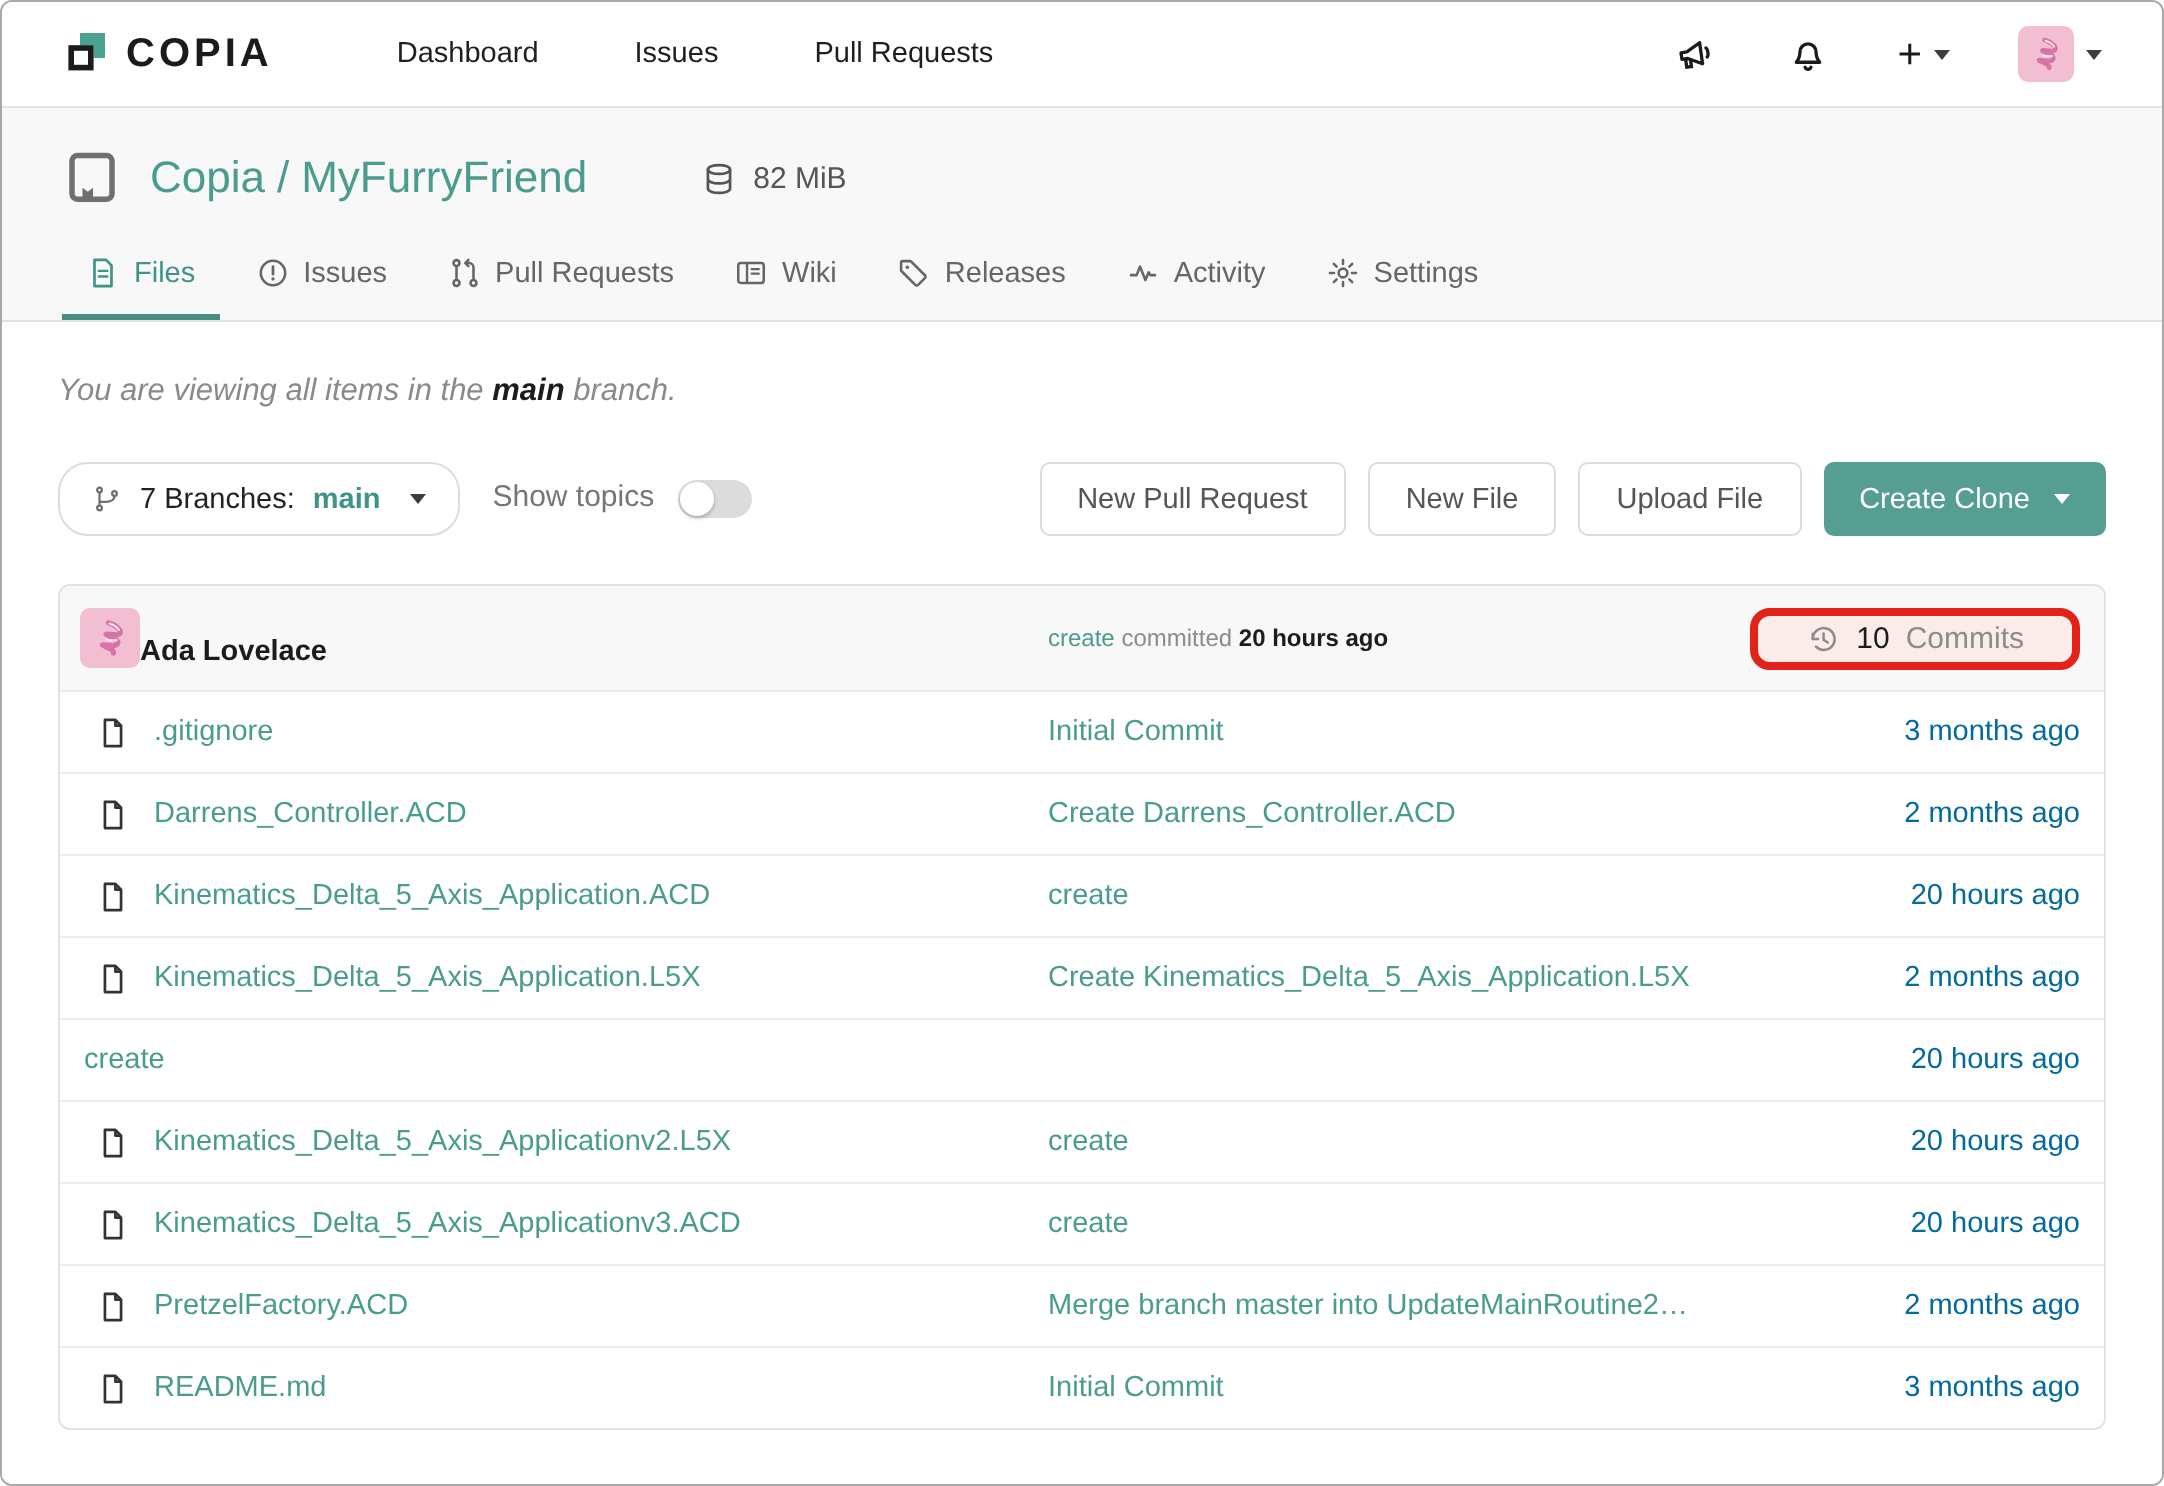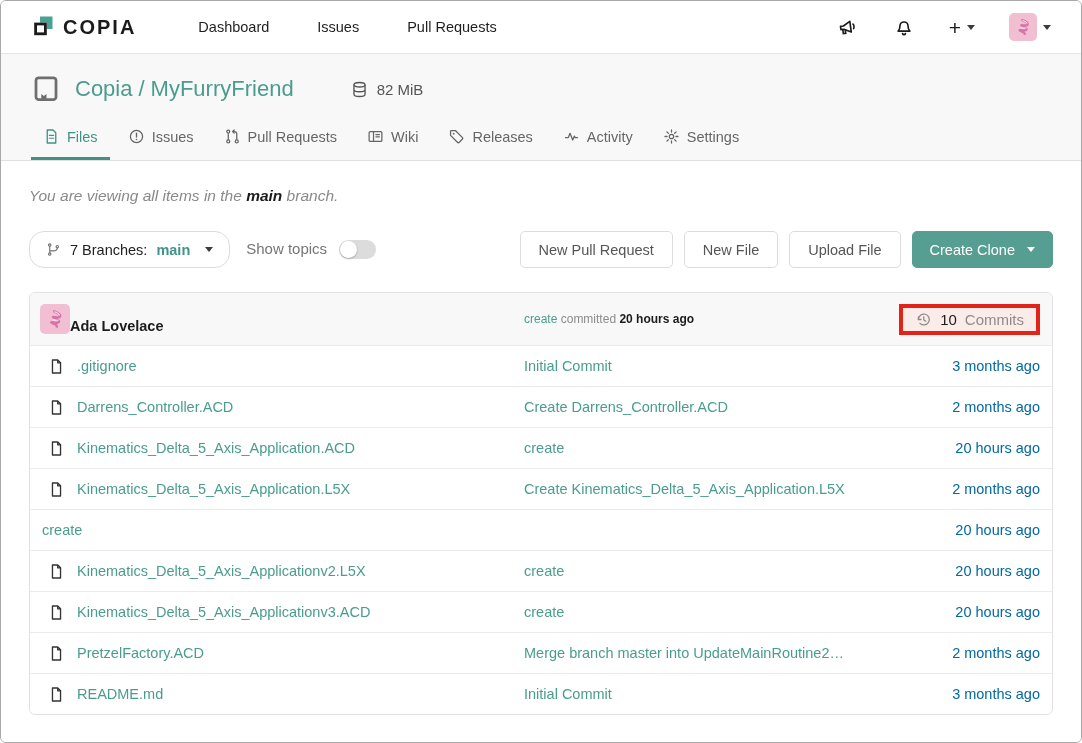--- a/index.html
+++ b/index.html
@@ -53,21 +53,21 @@
 
   
   .file-table { margin-top:24px; border:1px solid #e2e2e2; border-radius:6px; overflow:hidden; background:#fff; }
   .commit-row { display:grid; grid-template-columns:482px 1fr auto; align-items:center; height:52px; background:#f8f8f9; padding:0 12px 0 10px; }
   .commit-author { display:flex; align-items:flex-end; }
   .commit-avatar { width:30px; height:30px; border-radius:5px; background:#f2bed2; overflow:hidden; display:flex; align-items:center; justify-content:center; }
   .author-name { font-size:14.5px; font-weight:700; color:#1c1c1c; }
   .commit-msg-col { font-size:12px; color:#8c8c8c; padding-left:2px; }
   .commit-msg-col .msg-link { color:#4a9d8e; cursor:pointer; }
   .commit-msg-col b { color:#1c1c1c; font-weight:700; }
-  .commits-badge-wrap { border:4px solid #e2231a; border-radius:0; background:#fbecea; padding:3px 12px; display:flex; align-items:center; gap:8px; cursor:pointer; }
+  .commits-badge-wrap { border:4px solid #e2231a; border-radius:10px; background:#fbecea; padding:3px 24px; display:flex; align-items:center; gap:8px; cursor:pointer; }
   .commits-count { font-size:15px; color:#1c1c1c; }
   .commits-label { font-size:15px; color:#8c8c8c; }
 
   .file-row { display:grid; grid-template-columns:482px 1fr auto; align-items:center; height:41px; border-top:1px solid #ececec; padding:0 12px 0 10px; }
   .file-cell { display:flex; align-items:center; gap:12px; padding-left:8px; }
   .file-name { font-size:14.5px; color:#4a9d8e; cursor:pointer; }
   .file-msg { font-size:14.5px; color:#4a9d8e; cursor:pointer; padding-left:2px; white-space:nowrap; overflow:hidden; text-overflow:ellipsis; max-width:440px; }
   .file-time { font-size:14.5px; color:#0369a1; text-align:right; min-width:120px; }
 
   .ic { display:inline-flex; flex:none; }

